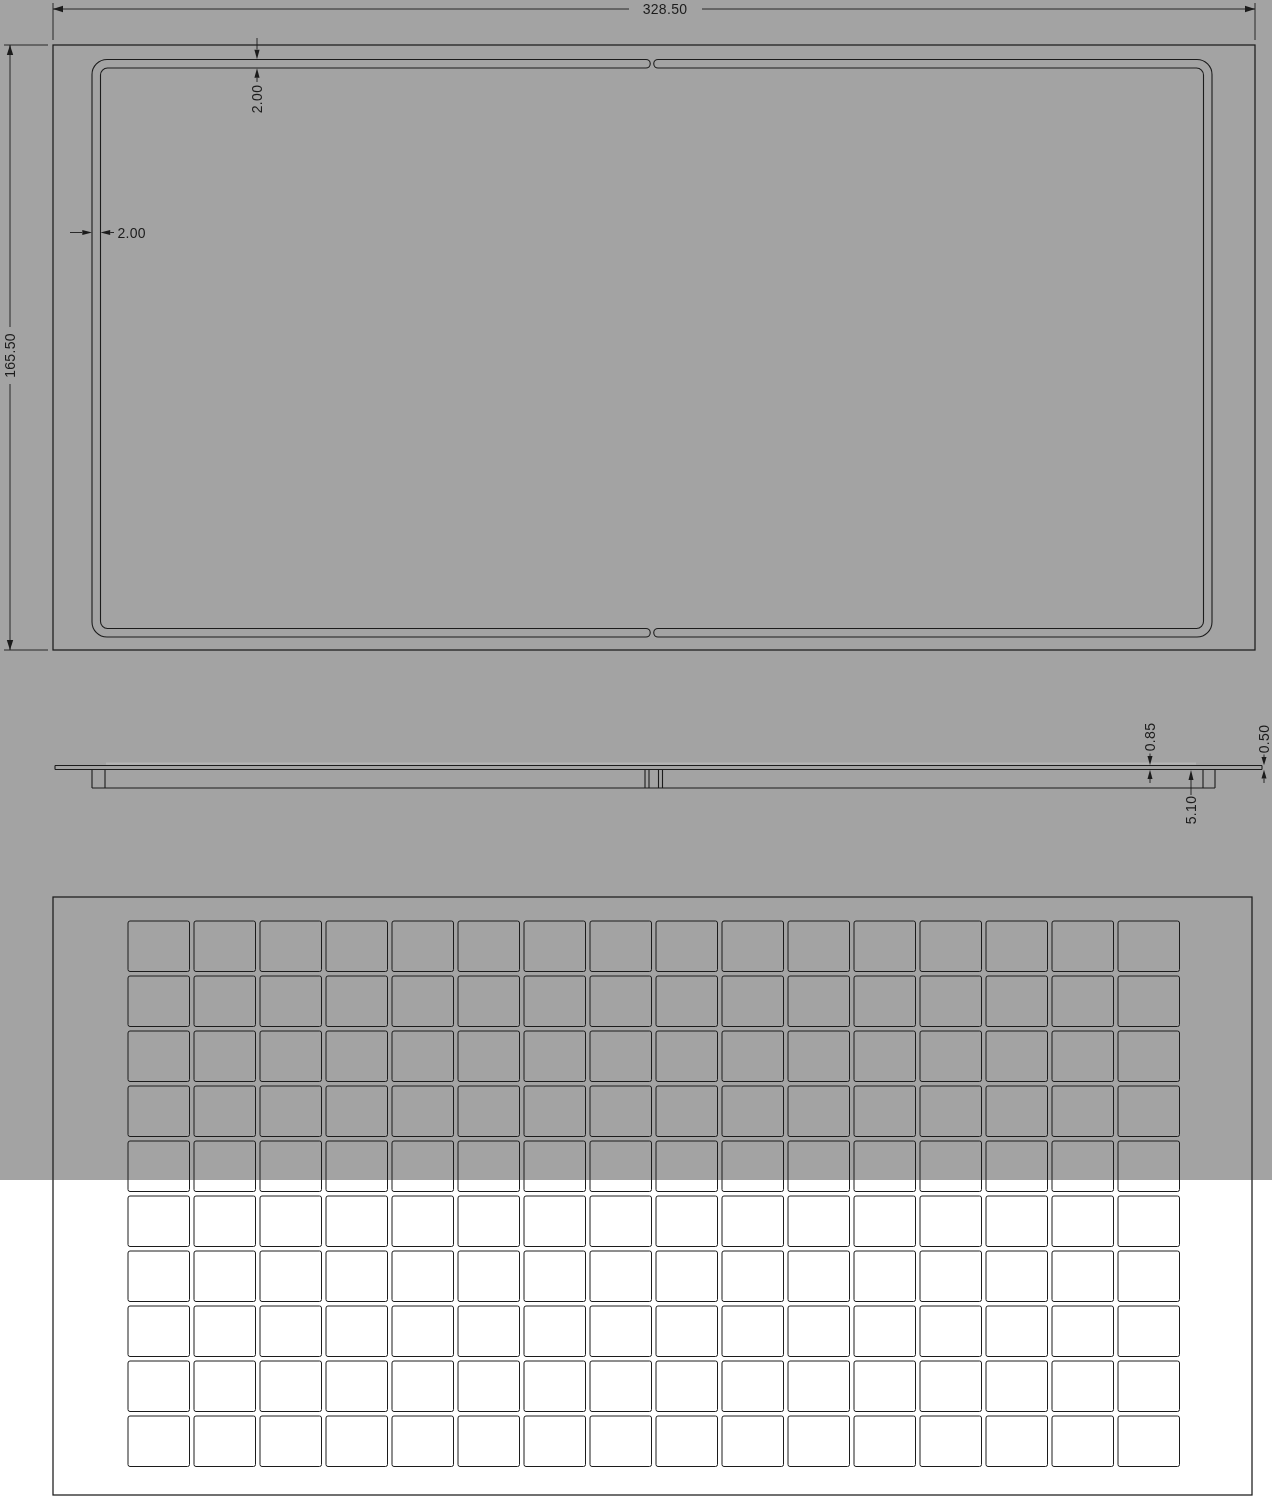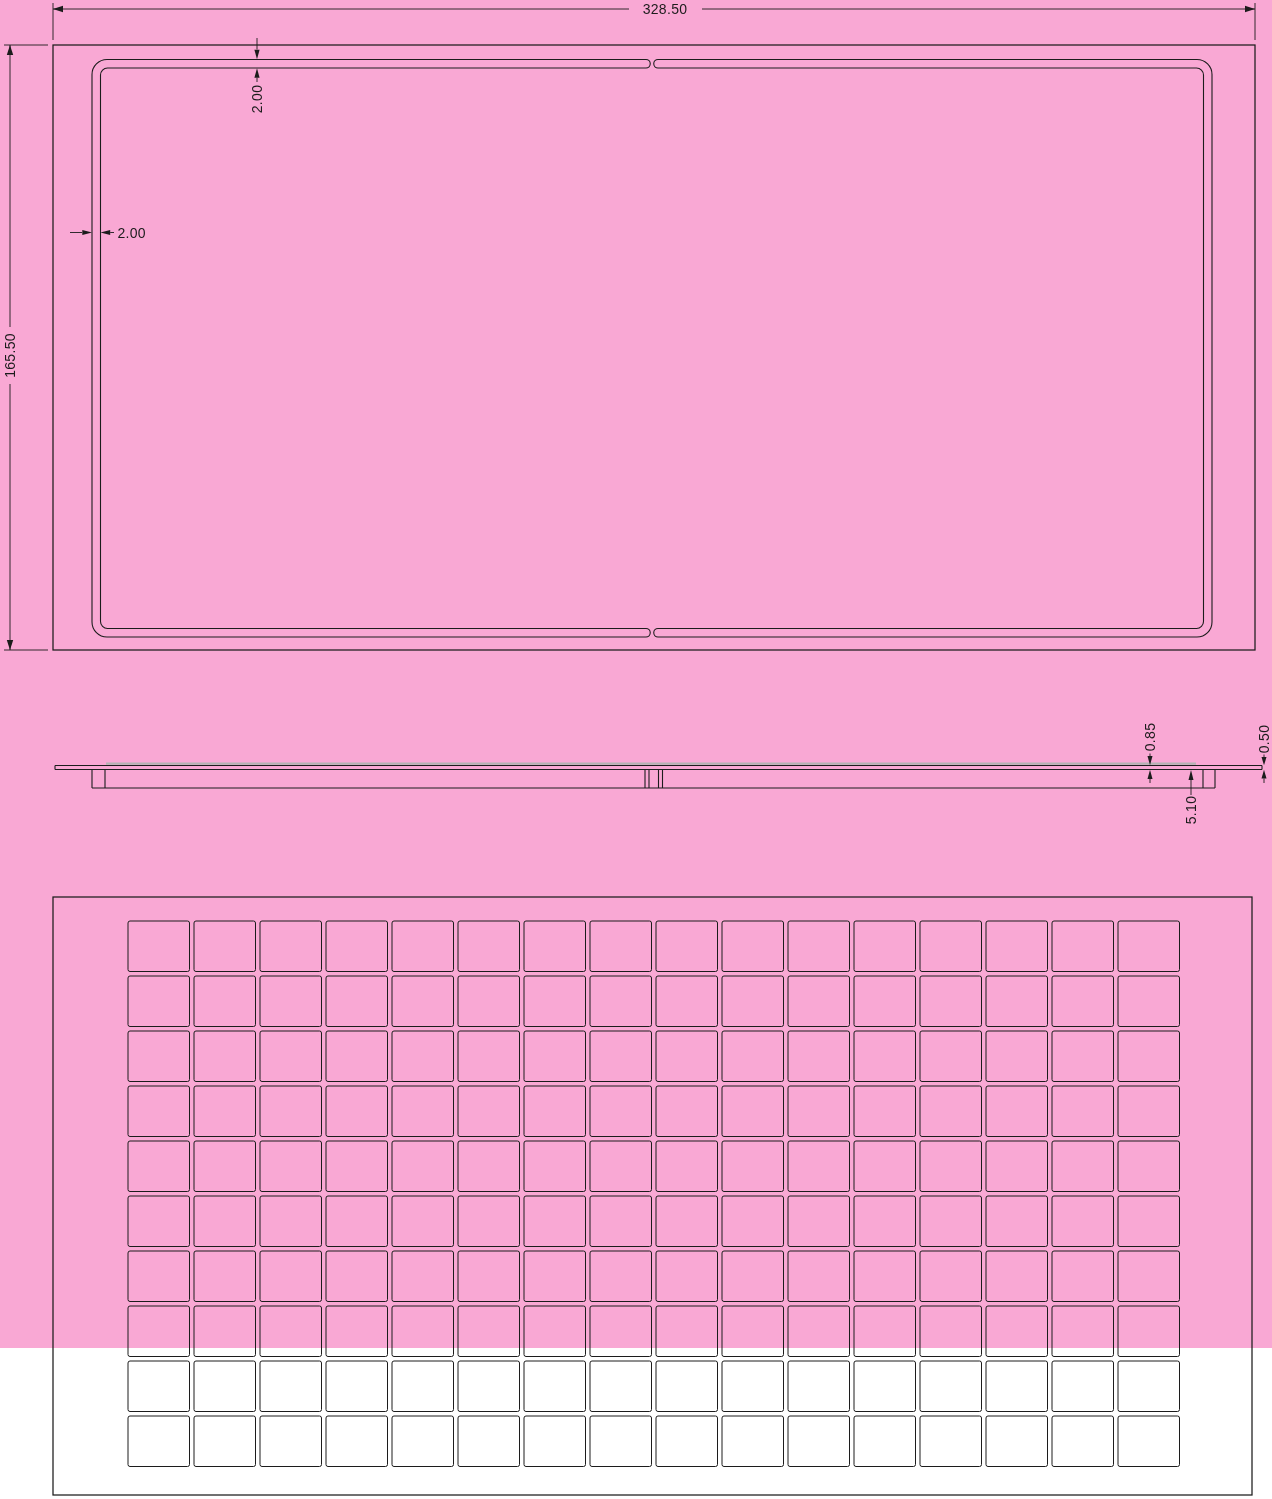--- a/index.html
+++ b/index.html
@@ -7,22 +7,22 @@
     padding: 0;
     background: #ffffff;
     width: 1272px;
     height: 1499px;
     overflow: hidden;
     font-family: "Liberation Sans", sans-serif;
   }
   .sheet {
     position: relative;
     width: 1272px;
-    height: 1348px;
-    background: #f9a8d4;
+    height: 1180px;
+    background: #a3a3a3;
   }
   svg { display: block; }
   .outline  { fill: none; stroke: #1c1c1c; stroke-width: 1.25; }
   .thin     { fill: none; stroke: #1c1c1c; stroke-width: 1.1; }
   .dimline  { fill: none; stroke: #1c1c1c; stroke-width: 0.9; }
   .arrow    { fill: #1c1c1c; stroke: none; }
   .dimtext  {
     fill: #1c1c1c;
     font-family: "Liberation Sans", sans-serif;
     font-size: 14px;

